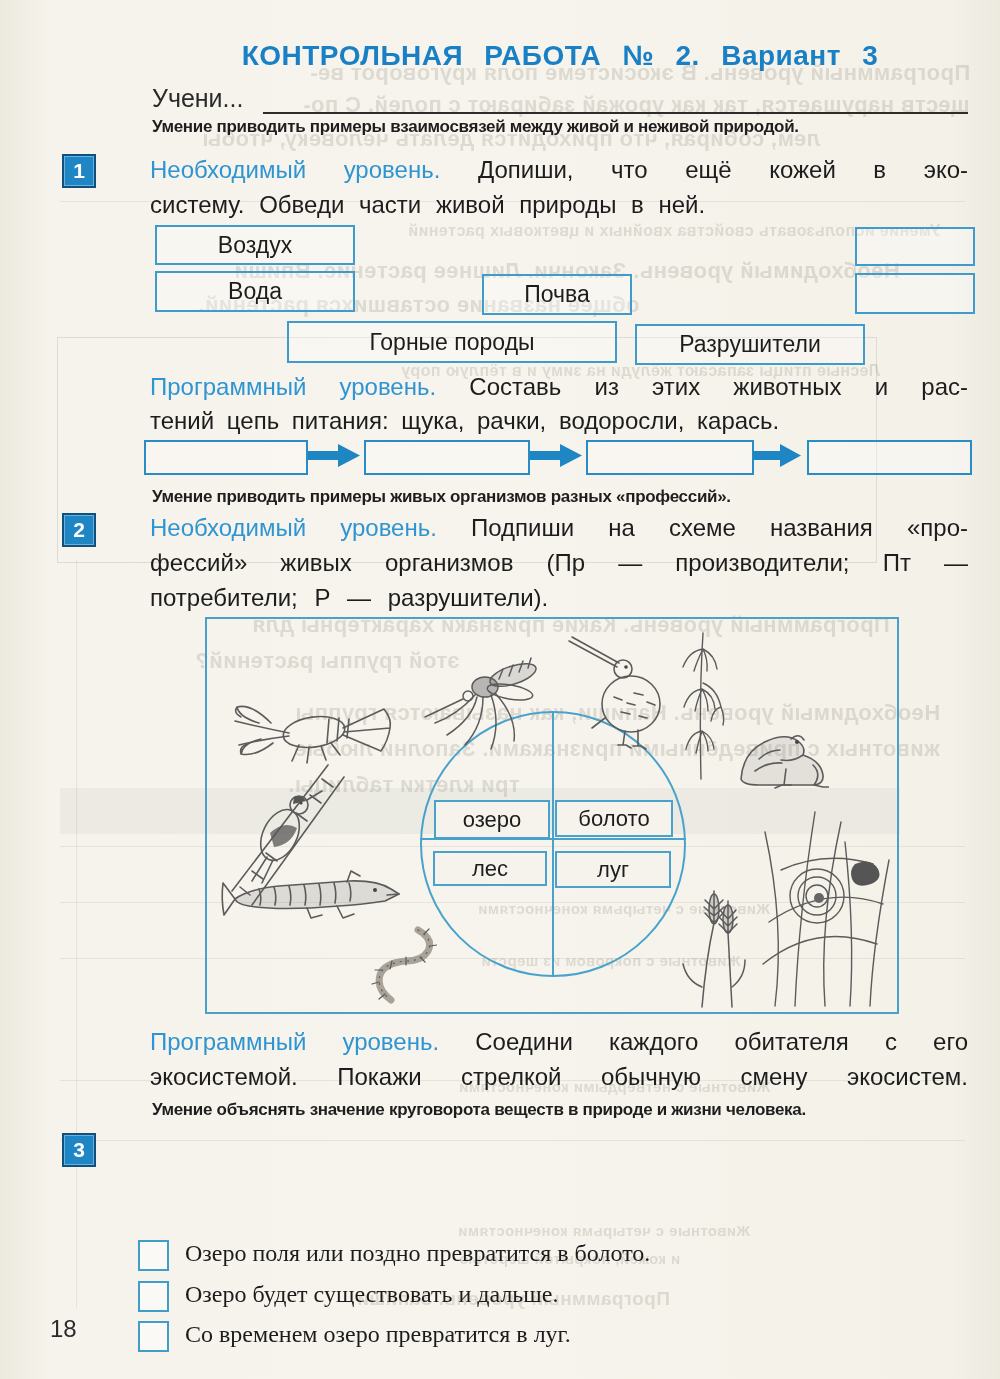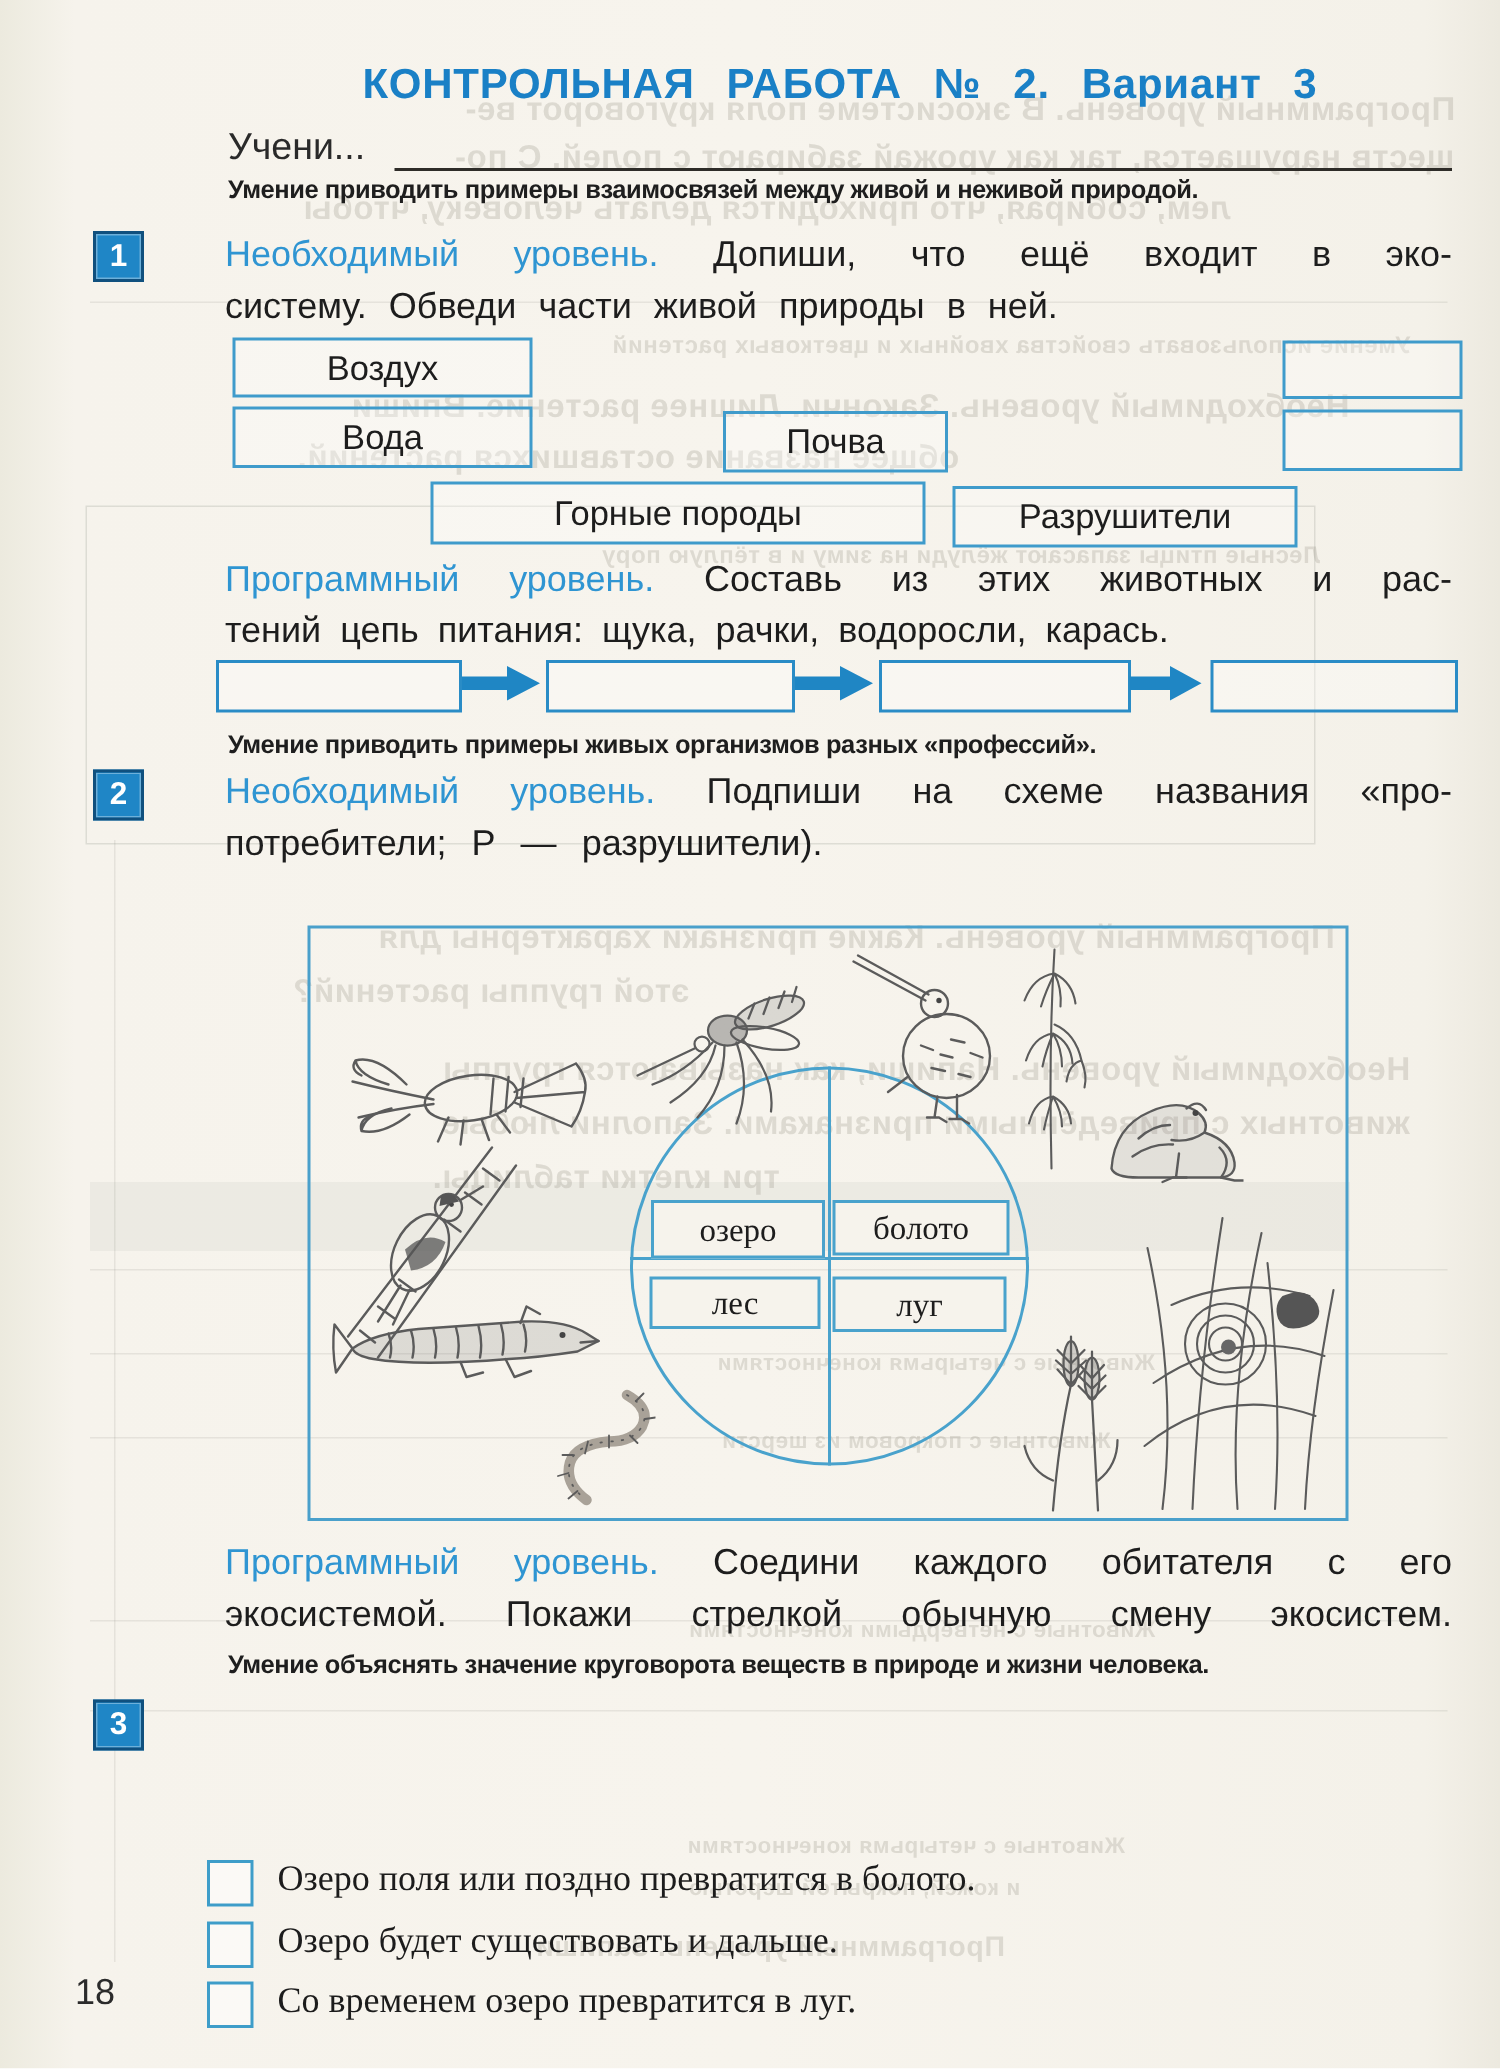--- a/index.html
+++ b/index.html
@@ -34,21 +34,21 @@
            display:flex;align-items:center;justify-content:center;font-size:23px;color:#1d1d1d;}
   .chainbox{position:absolute;border:2px solid #2a8cc6;background:rgba(255,255,255,.30);height:31px;}
   .arrow{position:absolute;}
   .cb{position:absolute;width:27px;height:27px;border:2px solid #3e9dc9;background:rgba(255,255,255,.5);}
   .cb-small{display:inline-block;width:22px;height:22px;border:2px solid #2e93cf;color:#1f86c6;
             font-size:19px;line-height:21px;text-align:center;font-weight:bold;margin-right:16px;
             vertical-align:-3px;background:rgba(255,255,255,.5);}
   .opt{position:absolute;left:185px;font-size:24px;font-family:"Liberation Serif",serif;color:#1c1c1c;}
   .pagenum{position:absolute;left:50px;top:1315px;font-size:24px;font-family:Liberation Sans, sans-serif;color:#2b2b2b;}
   
-  .diagram{position:absolute;left:205px;top:617px;width:690px;height:393px;border:2px solid #4aa0cb;font-family:Liberation Serif, serif;}
+  .diagram{position:absolute;left:205px;top:617px;width:690px;height:393px;border:2px solid #4aa0cb;}
   .circle{position:absolute;left:213px;top:92px;width:262px;height:262px;border:2px solid #49a2cc;border-radius:50%;}
   .dvline{position:absolute;left:345px;top:92px;width:2px;height:266px;background:#49a2cc;}
   .dhline{position:absolute;left:213px;top:219px;width:266px;height:2px;background:#49a2cc;}
   .dlabel{position:absolute;border:2px solid #49a2cc;background:#f6f3ec;display:flex;align-items:center;
           justify-content:center;font-size:22px;color:#1d1d1d;}
   .ill{position:absolute;}
 </style>
 </head>
 <body>
 
@@ -83,21 +83,21 @@
   <div class="faintline" style="left:60px;top:1080px;width:905px;height:1px"></div>
   <div class="faintline" style="left:60px;top:1140px;width:905px;height:1px"></div>
 
   <div class="title">КОНТРОЛЬНАЯ РАБОТА № 2. Вариант 3</div>
   <div class="student">Учени...</div>
   <div class="studline"></div>
   <div class="skill" style="top:117px;width:818px">Умение приводить примеры взаимосвязей между живой и неживой природой.</div>
 
   <div class="badge" style="left:62px;top:154px">1</div>
   <div class="para" style="top:152px">
-    <div class="ln just"><span class="lead">Необходимый уровень.</span><span> Допиши, что ещё входит в эко-</span></div>
+    <div class="ln just"><span class="lead">Необходимый уровень.</span><span> Допиши, что ещё кожей в эко-</span></div>
     <div class="ln sp" style="text-align:left">систему. Обведи части живой природы в ней.</div>
   </div>
 
   <div class="bluebox" style="left:155px;top:225px;width:196px;height:36px">
       <span>Воздух</span>
     </div>
   <div class="bluebox" style="left:855px;top:227px;width:116px;height:35px"></div>
   <div class="bluebox" style="left:155px;top:271px;width:196px;height:37px">
       <span>Вода</span>
     </div>
@@ -135,20 +135,21 @@
         <polygon points="0,9 27,9 27,2 48,13.5 27,25 27,18 0,18" fill="#1f86c4"></polygon>
       </svg>
   </div>
   <div class="chainbox" style="left:807px;top:440px;width:161px"></div>
 
   <div class="skill" style="top:487px;width:818px">Умение приводить примеры живых организмов разных «профессий».</div>
 
   <div class="badge" style="left:62px;top:513px">2</div>
   <div class="para" style="top:510px">
     <div class="ln just"><span class="lead">Необходимый уровень.</span><span> Подпиши на схеме названия «про-</span></div>
+    <div class="ln just">фессий» живых организмов (Пр — производители; Пт —</div>
     <div class="ln" style="text-align:left;word-spacing:10px">потребители; Р — разрушители).</div>
   </div>
 
   <div class="diagram">
     <div class="circle"></div>
     <div class="dvline"></div>
     <div class="dhline"></div>
     <div class="dlabel" style="left:227px;top:181px;width:112px;height:35px">озеро</div>
     <div class="dlabel" style="left:348px;top:181px;width:114px;height:33px">болото</div>
     <div class="dlabel" style="left:226px;top:232px;width:110px;height:31px">лес</div>

